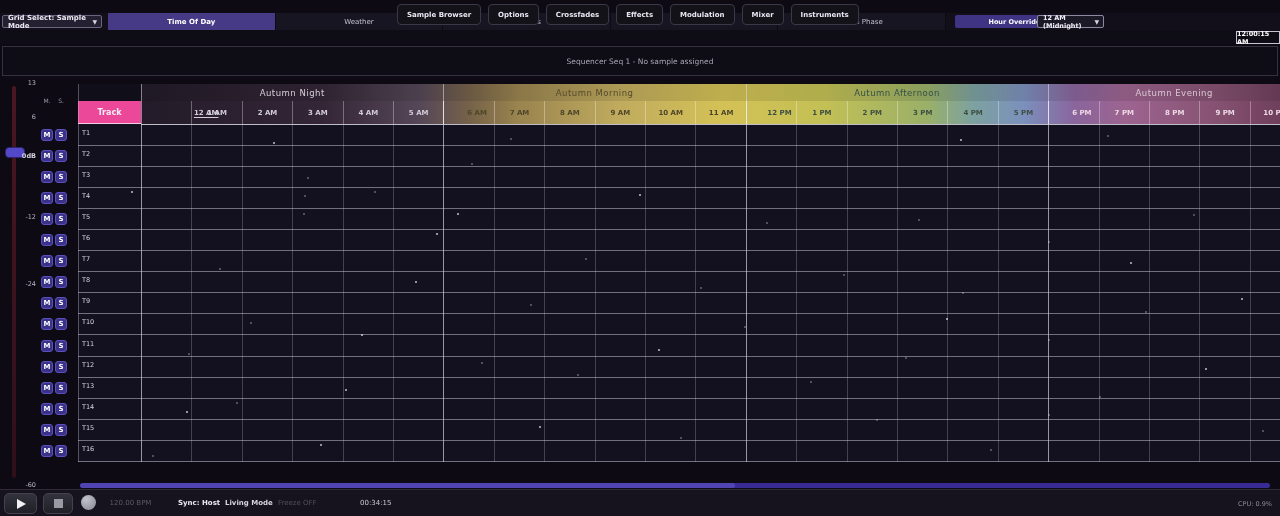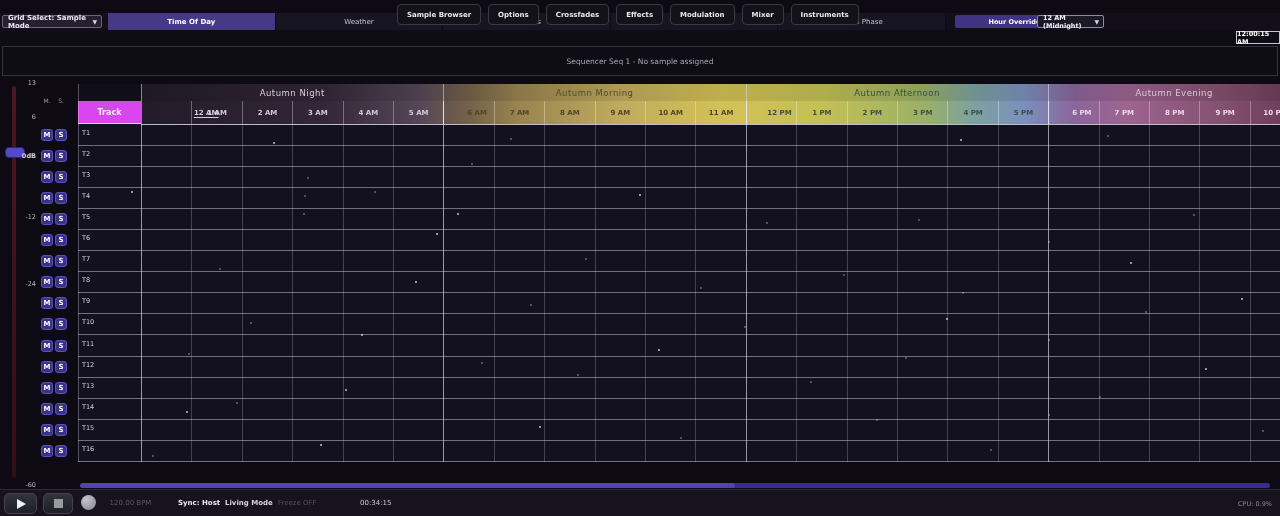--- a/index.html
+++ b/index.html
@@ -66,21 +66,21 @@
     #231b29 0%, #342637 16%, #554757 24.5%, #776349 29%, #99834f 33%, #c0ab5e 42%,
     #d4c156 51%, #c3c055 60%, #9ab068 69%, #7da29f 73%, #7b90bd 77.5%,
     #8a659c 82%, #9d6490 86.5%, #84506f 95%, #6f3f5c 100%);}
   .section-label{position:absolute;top:0;height:17px;display:flex;align-items:center;justify-content:center;
     font-size:8.5px;letter-spacing:0.5px;}
   .hour-cell{position:absolute;top:0;height:23px;display:flex;align-items:center;justify-content:center;
     font-size:7px;font-weight:bold;border-left:1px solid rgba(255,255,255,0.32);box-sizing:border-box;}
   .hour-cell.first{border-left:none;margin-left:40px;}
   .hour-cell.boundary{border-left:1px solid rgba(255,255,255,0.85);padding-left:16px;}
   .hour-cell .cur{text-decoration:underline;text-underline-offset:2px;}
-  .track-head{position:absolute;left:78px;top:101px;width:63px;height:23px;background:#d946ef;
+  .track-head{position:absolute;left:78px;top:101px;width:63px;height:23px;background:#ec4899;
     display:flex;align-items:center;justify-content:center;font-size:8px;font-weight:bold;color:#f0eef6;
     border-bottom:1px solid rgba(248,248,255,0.75);box-sizing:border-box;}
   .col-lines{position:absolute;left:141px;top:124px;width:1139px;height:338px;
     background:repeating-linear-gradient(to right, rgba(205,205,220,0.26) 0px, rgba(205,205,220,0.26) 1px,
       transparent 1px, transparent 50.4px);}
   .vline{position:absolute;top:84px;width:1px;height:378px;background:rgba(220,220,235,0.55);}
   .vline.dim{background:rgba(205,205,220,0.35);}
   .track-row{position:absolute;left:41px;width:1239px;height:21.1px;}
   .track-row::after{content:"";position:absolute;left:37px;right:0;bottom:0;height:1px;
     background:rgba(205,205,220,0.5);}

